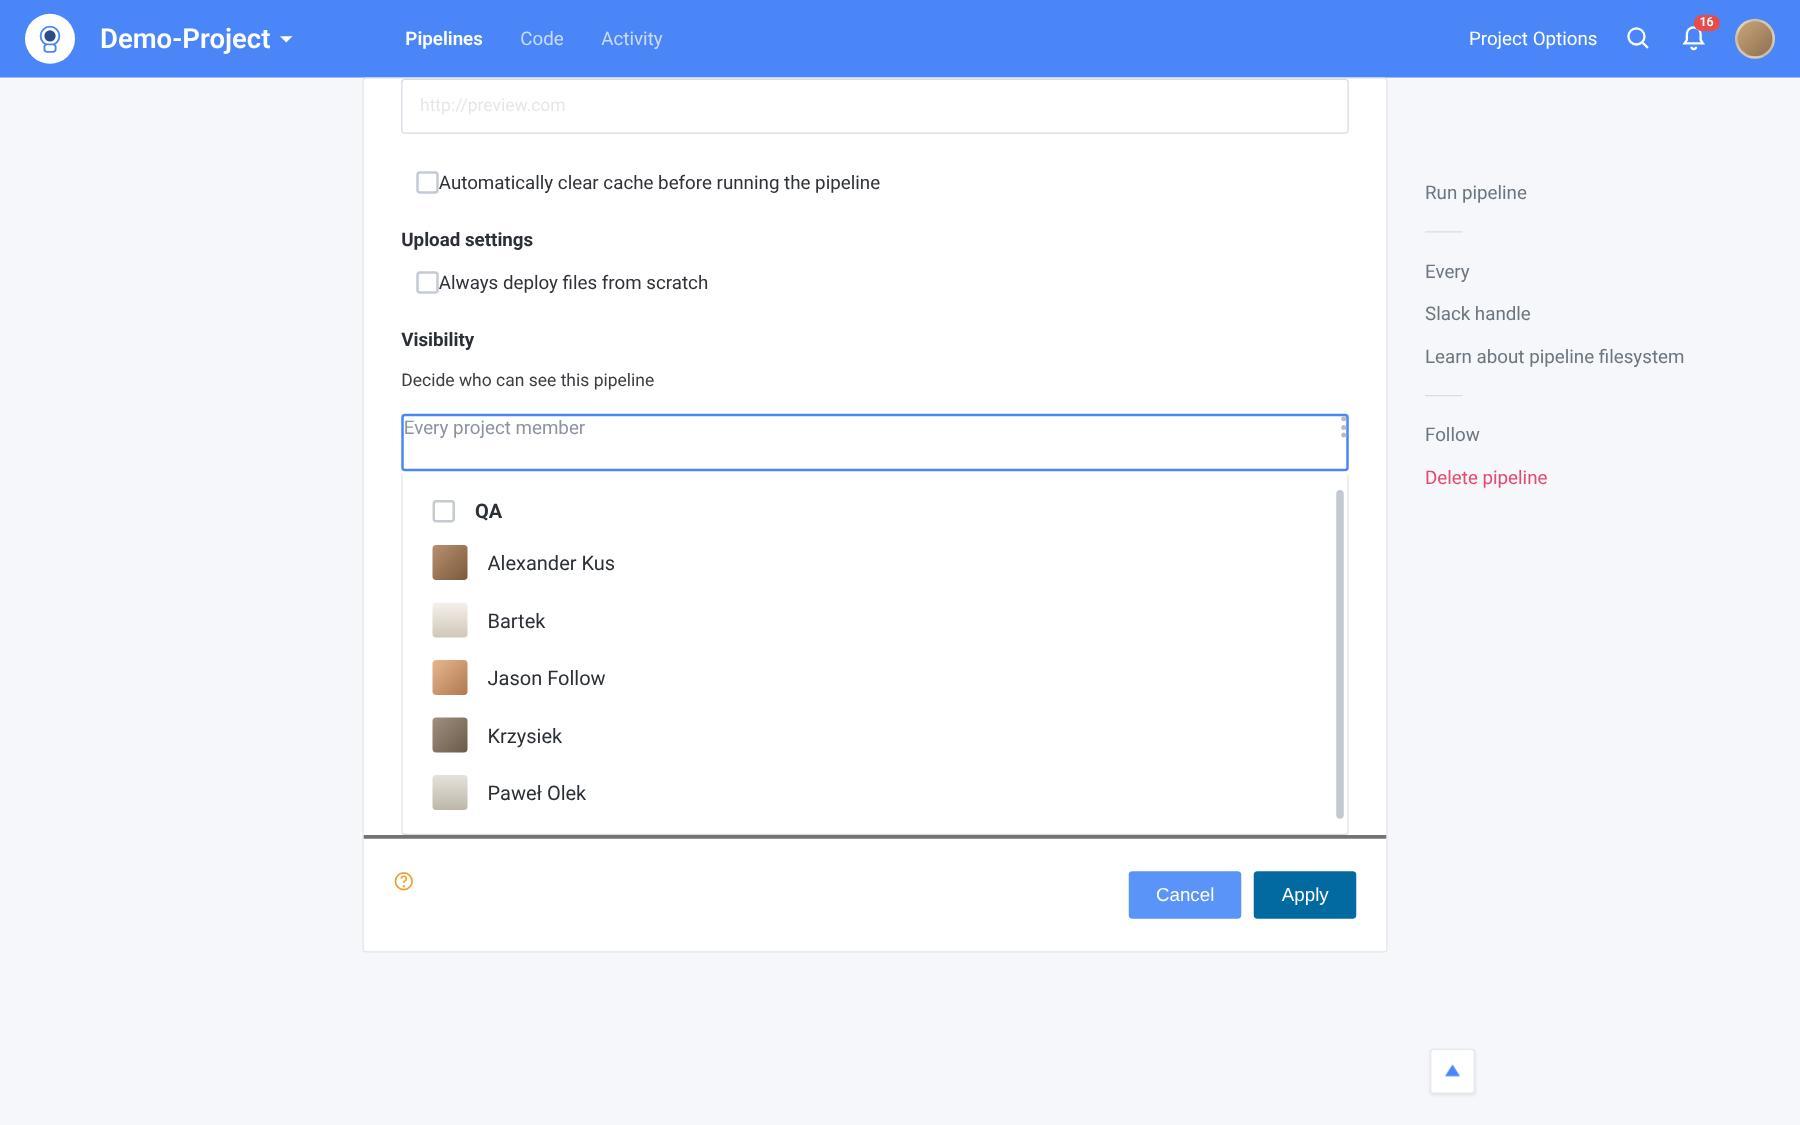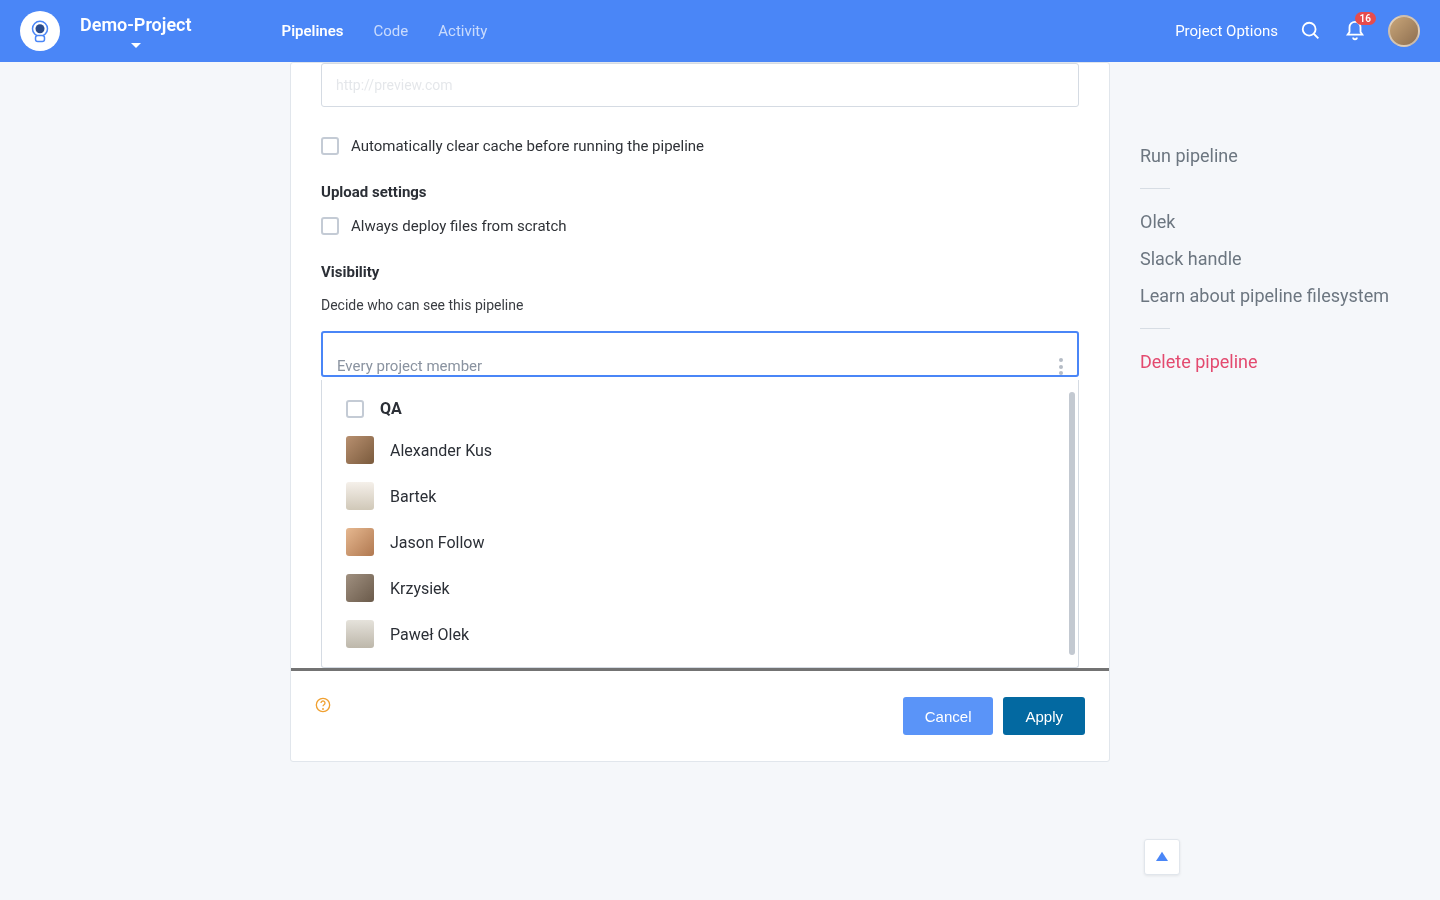--- a/index.html
+++ b/index.html
@@ -22,27 +22,26 @@
     height: 40px;
     background: #fff;
     border-radius: 50%;
     display: flex;
     align-items: center;
     justify-content: center;
     margin-right: 20px;
   }
   .logo svg { width: 30px; height: 30px; }
   .project-name {
-    font-size: 18px;
+    font-size: 22px;
     font-weight: 600;
     display: flex;
     align-items: center;
     gap: 8px;
     margin-right: 90px;
-    flex-direction: column;
   }
   .nav-tabs { display: flex; gap: 30px; }
   .nav-tab { font-size: 15px; color: rgba(255,255,255,0.7); cursor: pointer; }
   .nav-tab.active { color: #fff; font-weight: 600; }
   .header-right { margin-left: auto; display: flex; align-items: center; gap: 22px; }
   .project-options { color: #fff; font-size: 15px; }
   .header-icon { width: 22px; height: 22px; color: #fff; cursor:pointer; display:flex; align-items:center; justify-content:center; position:relative; }
   .badge {
     position: absolute; top: -8px; right: -10px;
     background: #e74c4c; color: #fff; font-size: 10px;
@@ -60,28 +59,28 @@
     background:#fff; border:1px solid #e1e6ec; border-radius:3px;
     padding: 0; margin-top: 0;
   }
   .card-body { padding: 0 30px 0 30px; }
   .url-input {
     width:100%; height:44px; border:1px solid #d5dbe3; border-radius:3px;
     padding:0 14px; color:#a8b0bb; font-size:14px; display:flex; align-items:center;
     margin-bottom: 30px;
   }
   .section-title { font-weight:700; font-size:15px; color:#2b2f36; margin-bottom:16px; }
-  .check-row { display:flex; align-items:center; gap:12px; margin-bottom: 28px; font-size:15px; color:#2f3237;}
+  .check-row { display:flex; align-items:center; gap:0; margin-bottom: 28px; font-size:15px; color:#2f3237;margin-left:12px;}
   .checkbox {
     width:18px; height:18px; border:2px solid #c4cbd5; border-radius:3px; flex-shrink:0;
   }
   .sub-label { font-size:14px; color:#3a3d42; margin-bottom:18px; }
   .dropdown {
     border:2px solid #4a86f7; border-radius:3px; height:46px; display:flex;
-    align-items:flex-end; padding:0 14px; justify-content:space-between; cursor:pointer;
+    align-items:flex-start; padding:0 0; justify-content:space-between; cursor:pointer;
     position:relative;
   }
   .dropdown-placeholder { color:#8a93a0; font-size:15px; }
   .kebab {
     display:flex; flex-direction:column; gap:2.5px; align-items:center;
   }
   .kebab span { width:4px; height:4px; background:#b5bcc6; border-radius:50%; }
 
   .popup {
     border:1px solid #d5dbe3; border-top:none; background:#fff; margin-top:3px;
@@ -119,21 +118,21 @@
   .help-icon { color:#f0a030; display:flex; }
   .btns { margin-left:auto; display:flex; gap:10px; }
   .btn {
     height:38px; padding:0 22px; border:none; border-radius:3px; font-size:15px;
     font-weight:500; cursor:pointer; color:#fff;
   }
   .btn-cancel { background:#5a94f8; }
   .btn-apply { background:#0369a1; }
 
   .side-col { width:250px; margin-left:30px; padding-top:75px; }
-  .side-link { color:#6c7680; font-size:18px; padding:8px 0; cursor:pointer; }
+  .side-link { color:#6c7680; font-size:15px; padding:8px 0; cursor:pointer; }
   .side-divider { width:30px; height:1px; background:#d7dde4; margin:14px 0; }
   .side-link.danger { color:#e34a6f; }
 
   .chevron-down-small {
     width:0; height:0; border-left:5px solid transparent; border-right:5px solid transparent;
     border-top:5px solid #fff; display:inline-block;
   }
 
   .float-btn {
     position:fixed; bottom:25px; right:260px; width:36px; height:36px;
@@ -255,24 +254,25 @@
           <button class="btn btn-cancel">Cancel</button>
           <button class="btn btn-apply">Apply</button>
         </div>
       </div>
     </div>
   </div>
 
   <div class="side-col">
     <div class="side-link">Run pipeline</div>
     <div class="side-divider"></div>
-    <div class="side-link">Olek</div>
+    <div class="side-link">Every</div>
     <div class="side-link">Slack handle</div>
     <div class="side-link">Learn about pipeline filesystem</div>
     <div class="side-divider"></div>
+    <div class="side-link">Follow</div>
     <div class="side-link danger">Delete pipeline</div>
   </div>
 </div>
 
 <div class="float-btn">
   <svg width="16" height="16" viewBox="0 0 24 24" fill="#4a86f7">
       <path d="M12 4l9 14H3z"></path>
     </svg>
 </div>
 

